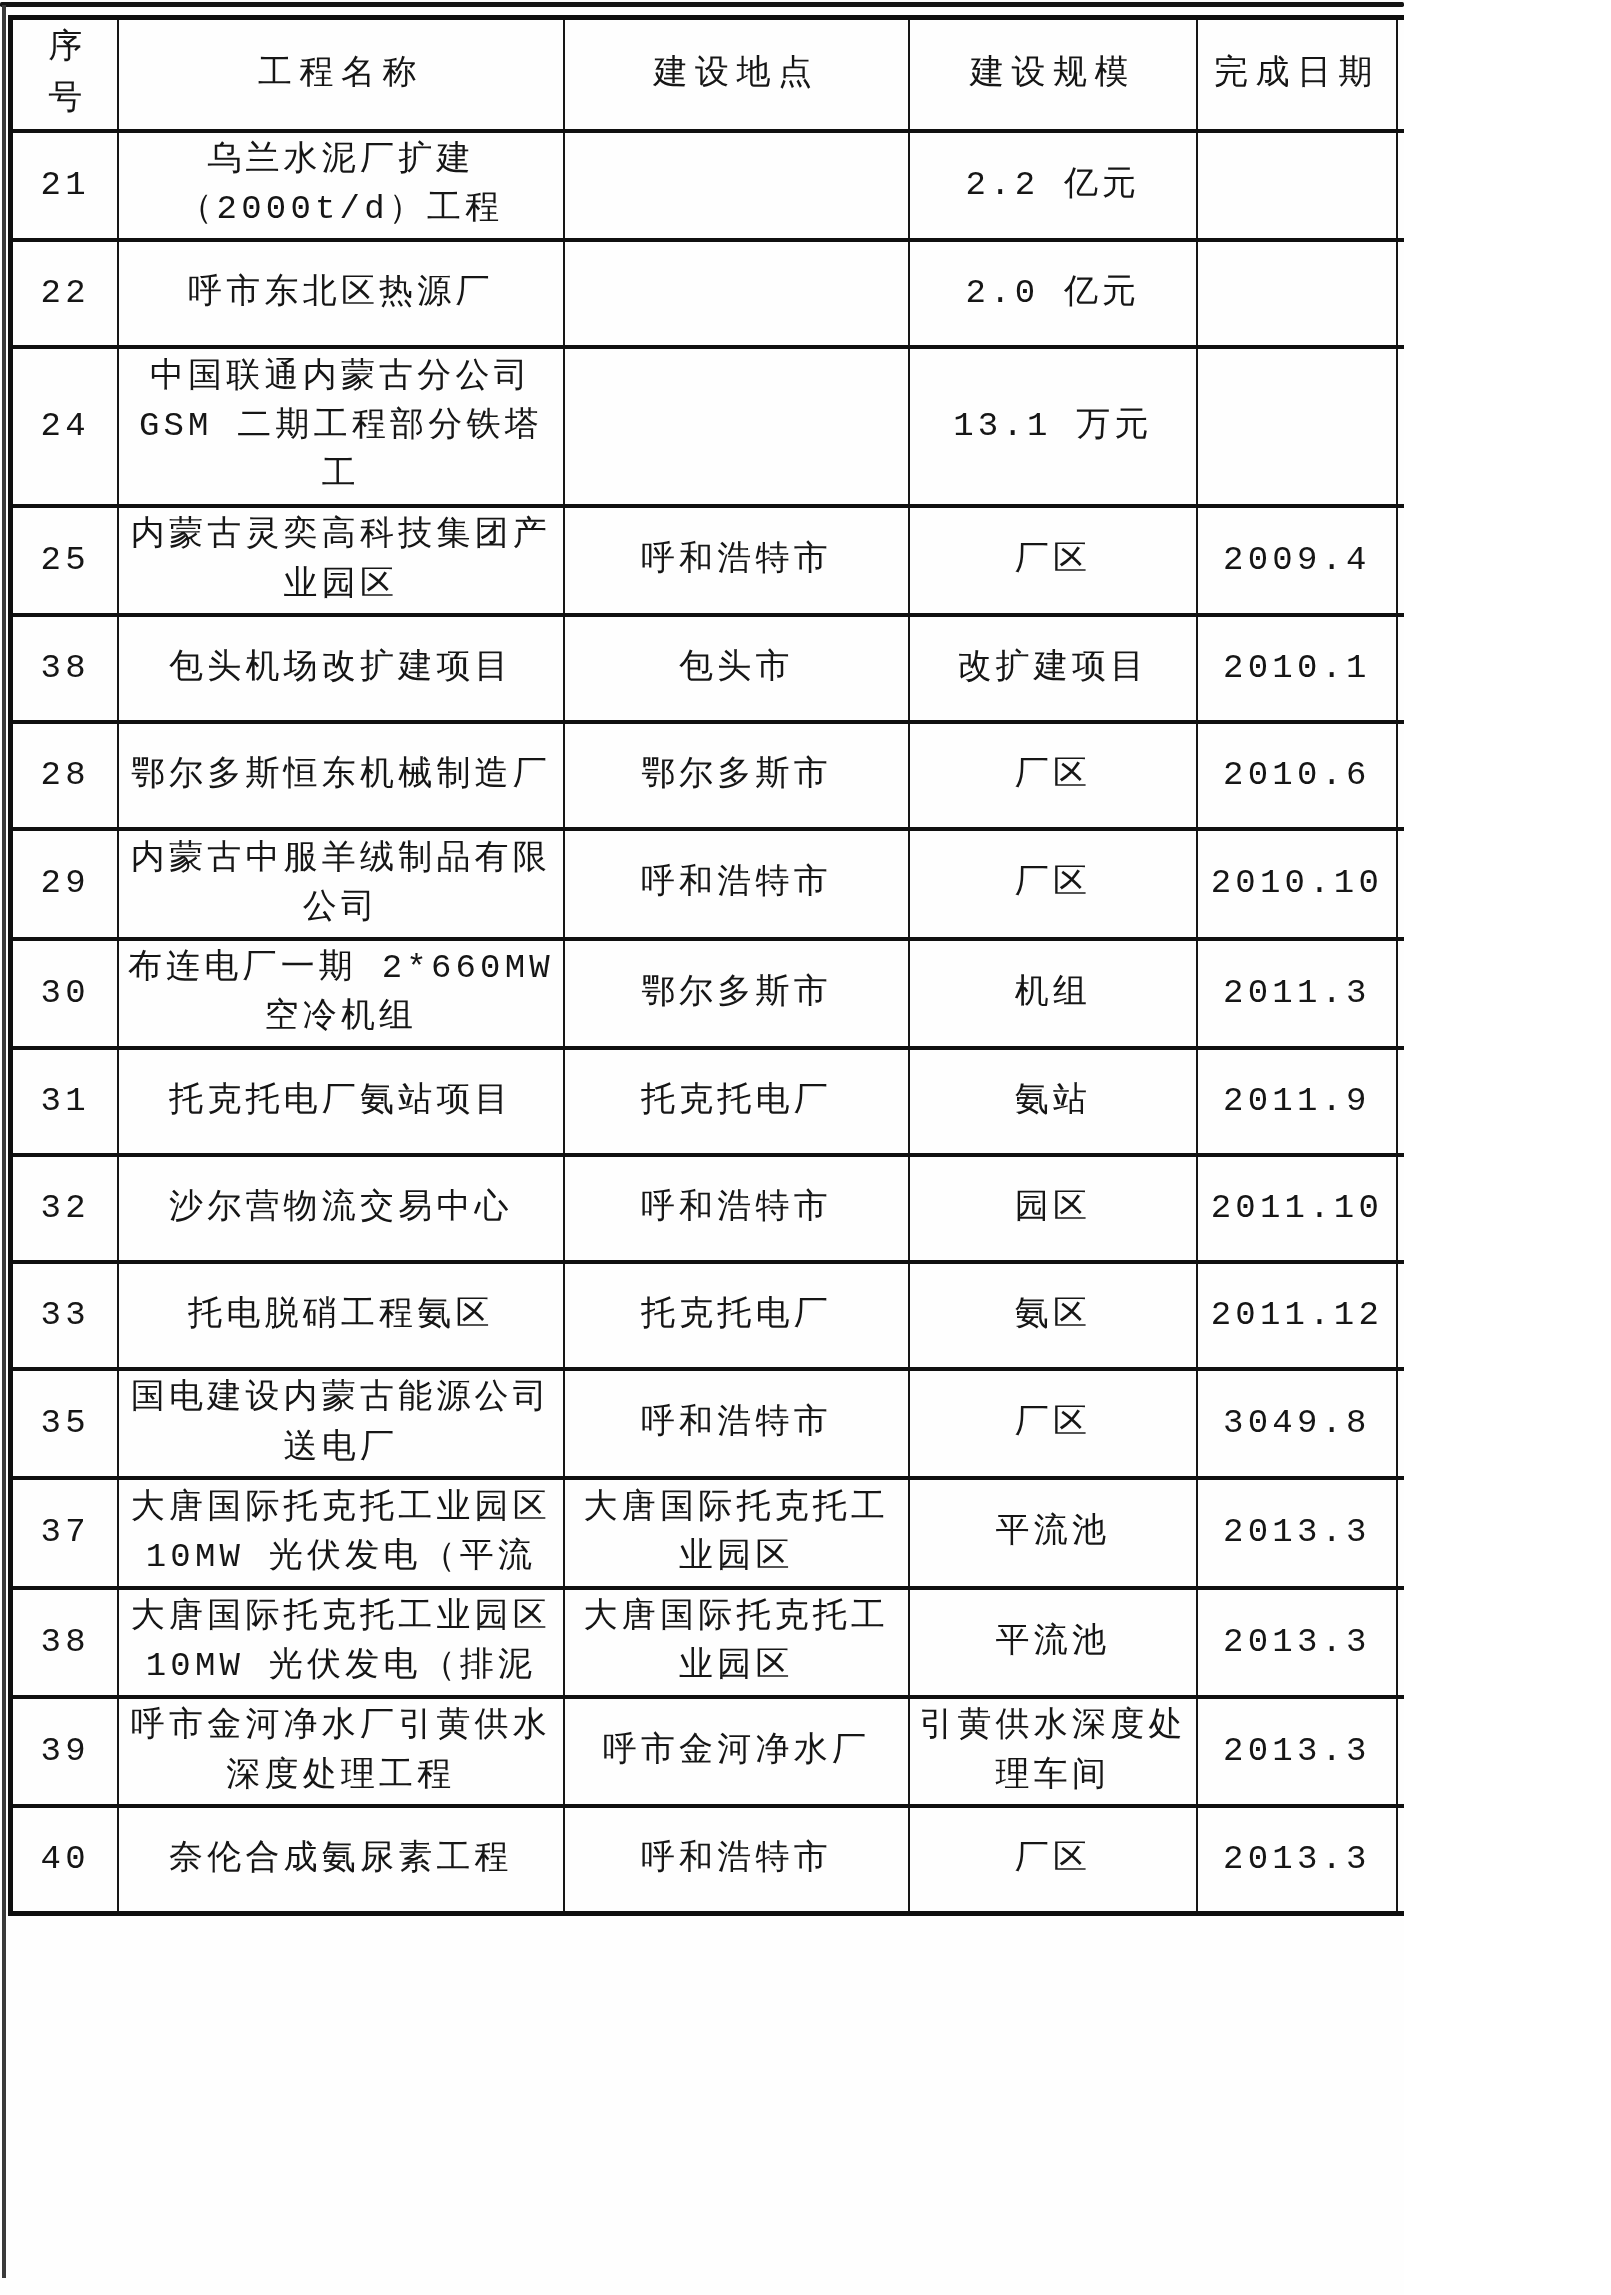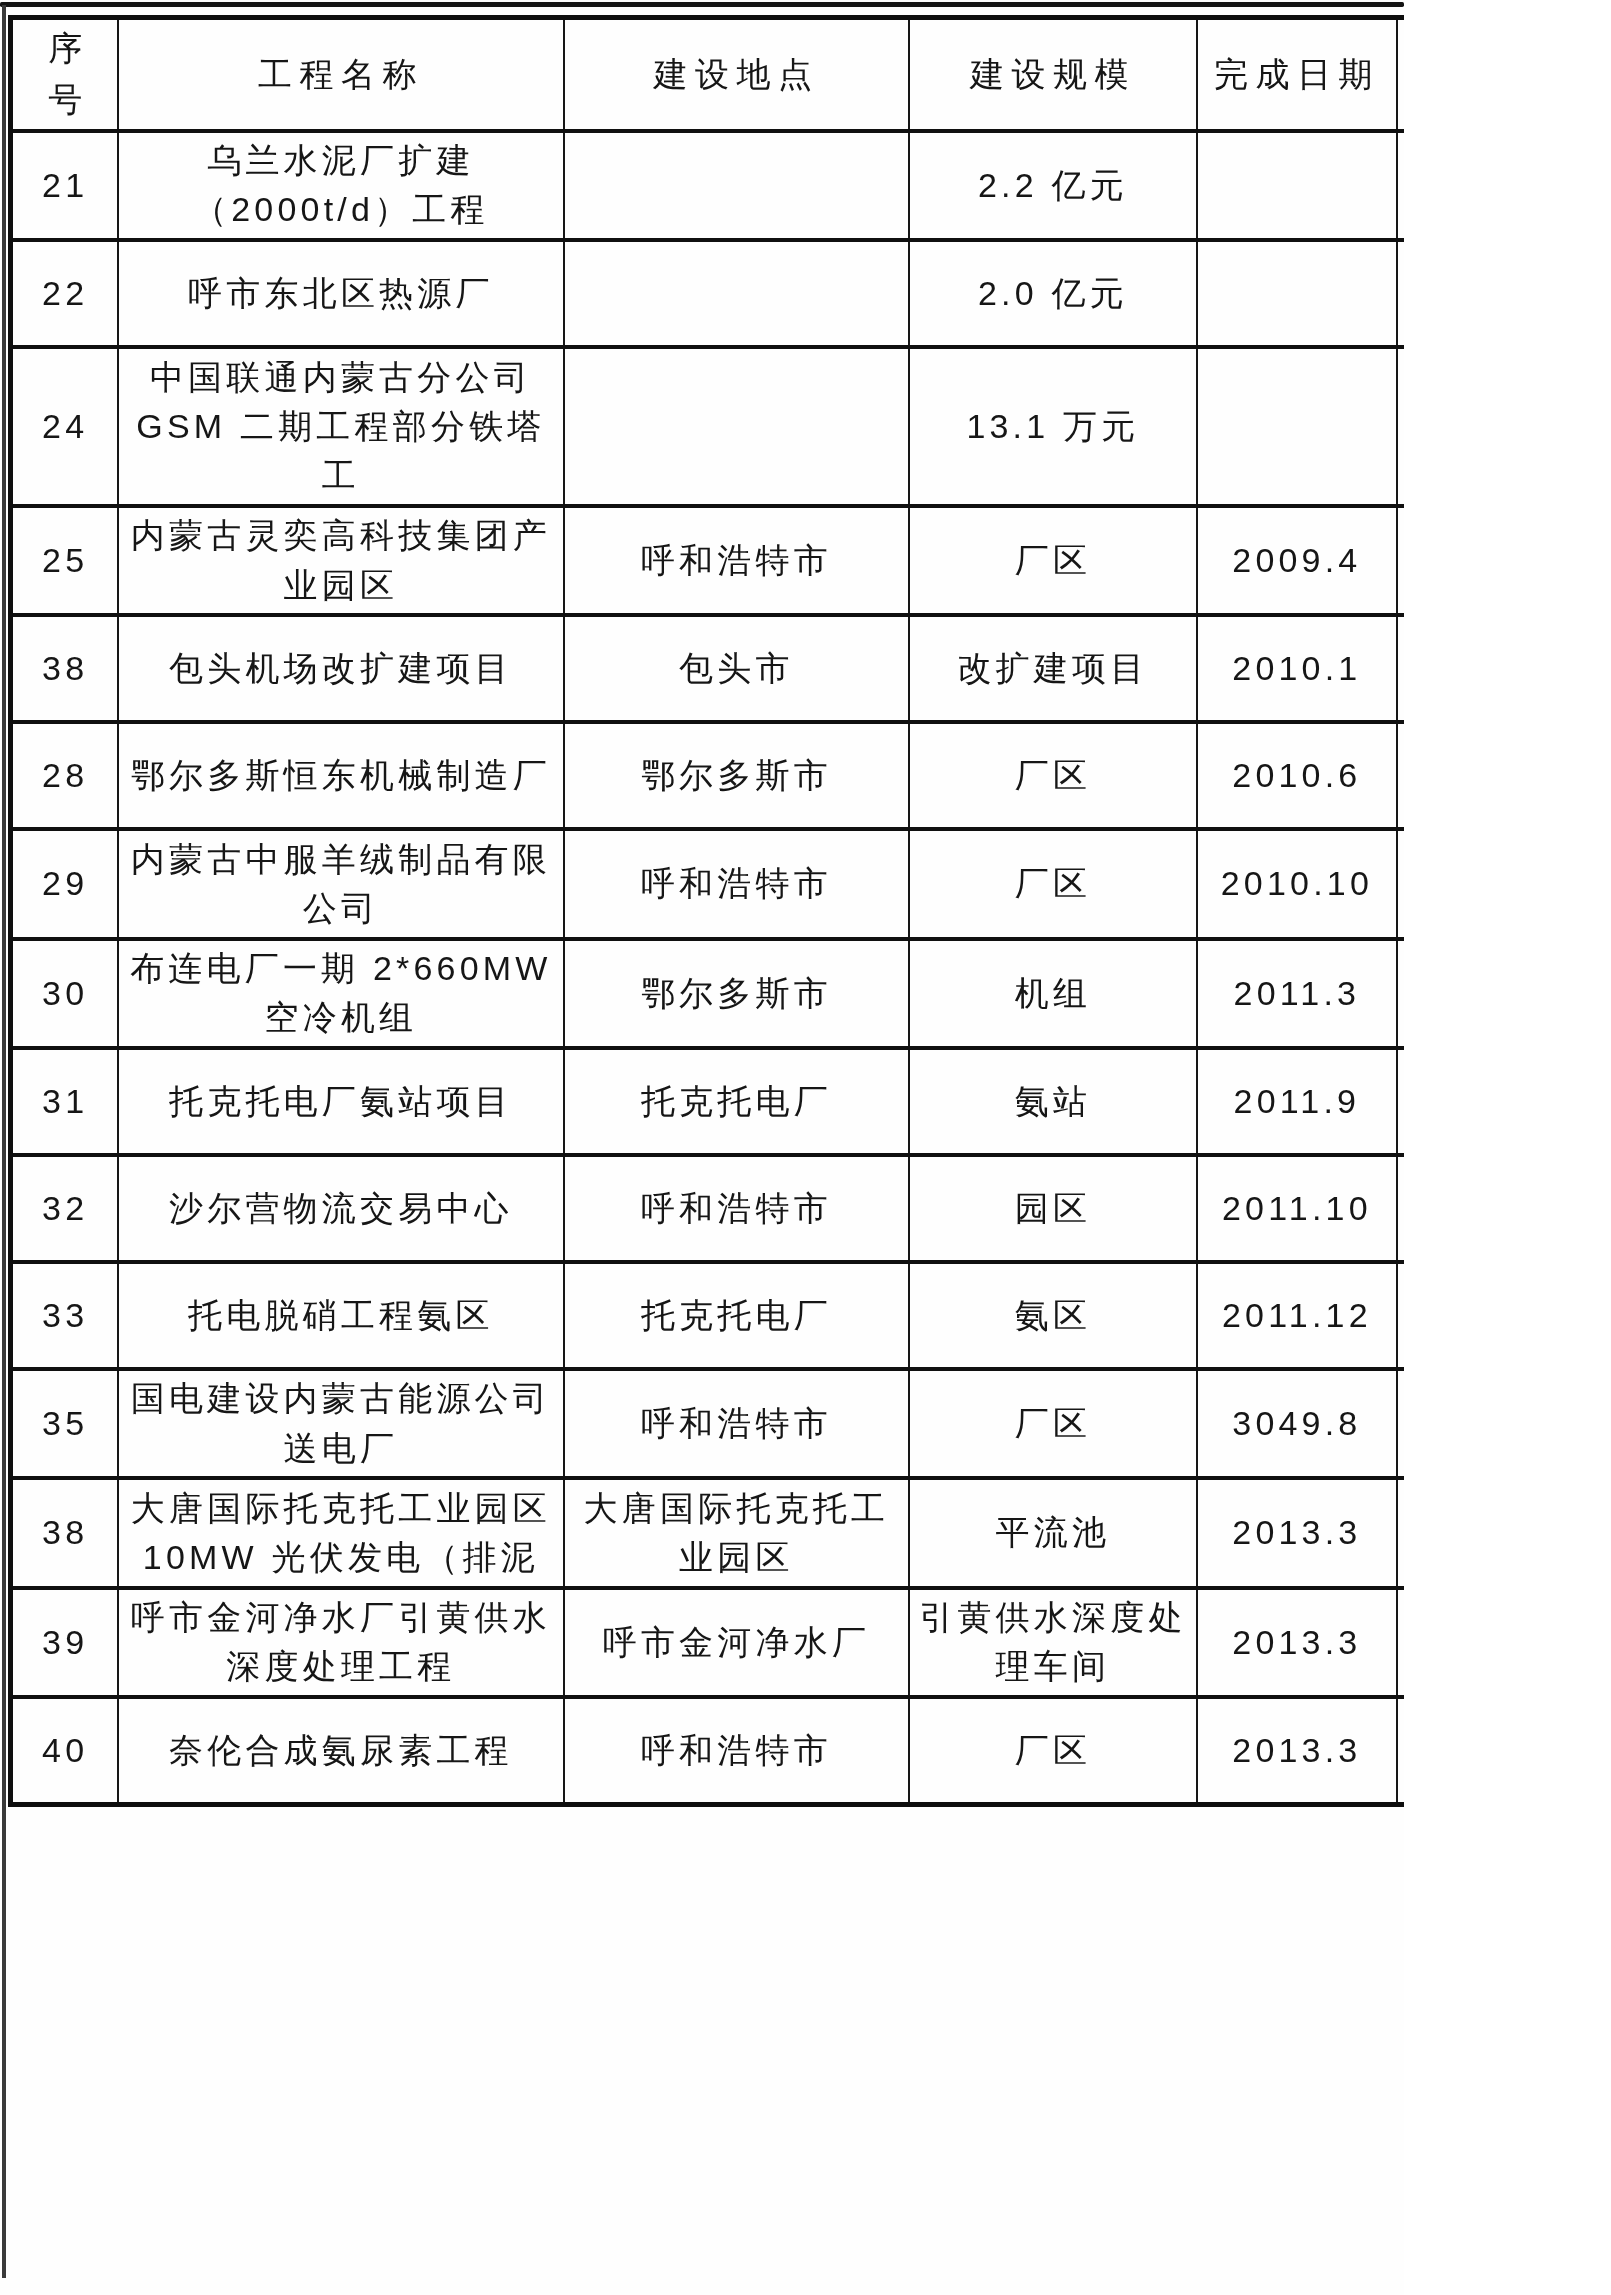--- a/index.html
+++ b/index.html
@@ -6,21 +6,21 @@
     margin: 0;
     padding: 0;
     background: #ffffff;
   }
   .page {
     position: relative;
     width: 1404px;
     height: 2295px;
     background: #fefefe;
     overflow: hidden;
-    font-family: Liberation Sans, sans-serif;
+    font-family: Liberation Mono, monospace;
     color: #161616;
   }
   
   .scan-strip-top {
     position: absolute;
     top: 1.7px; left: 0;
     width: 100%; height: 5px;
     background: #141414;
     border-radius: 1.7px;
   }
@@ -210,20 +210,28 @@
         </tr>
         <tr>
           <td class="cell-no">35</td>
           <td class="cell-name">国电建设内蒙古能源公司送电厂</td>
           <td class="cell-location">呼和浩特市</td>
           <td class="cell-scale">厂区</td>
           <td class="cell-date">3049.8</td>
           <td class="cell-summary"></td>
         </tr>
         <tr>
+          <td class="cell-no">37</td>
+          <td class="cell-name">大唐国际托克托工业园区 10MW 光伏发电（平流</td>
+          <td class="cell-location">大唐国际托克托工业园区</td>
+          <td class="cell-scale">平流池</td>
+          <td class="cell-date">2013.3</td>
+          <td class="cell-summary"></td>
+        </tr>
+        <tr>
           <td class="cell-no">38</td>
           <td class="cell-name">大唐国际托克托工业园区 10MW 光伏发电（排泥</td>
           <td class="cell-location">大唐国际托克托工业园区</td>
           <td class="cell-scale">平流池</td>
           <td class="cell-date">2013.3</td>
           <td class="cell-summary"></td>
         </tr>
         <tr>
           <td class="cell-no">39</td>
           <td class="cell-name">呼市金河净水厂引黄供水深度处理工程</td>

